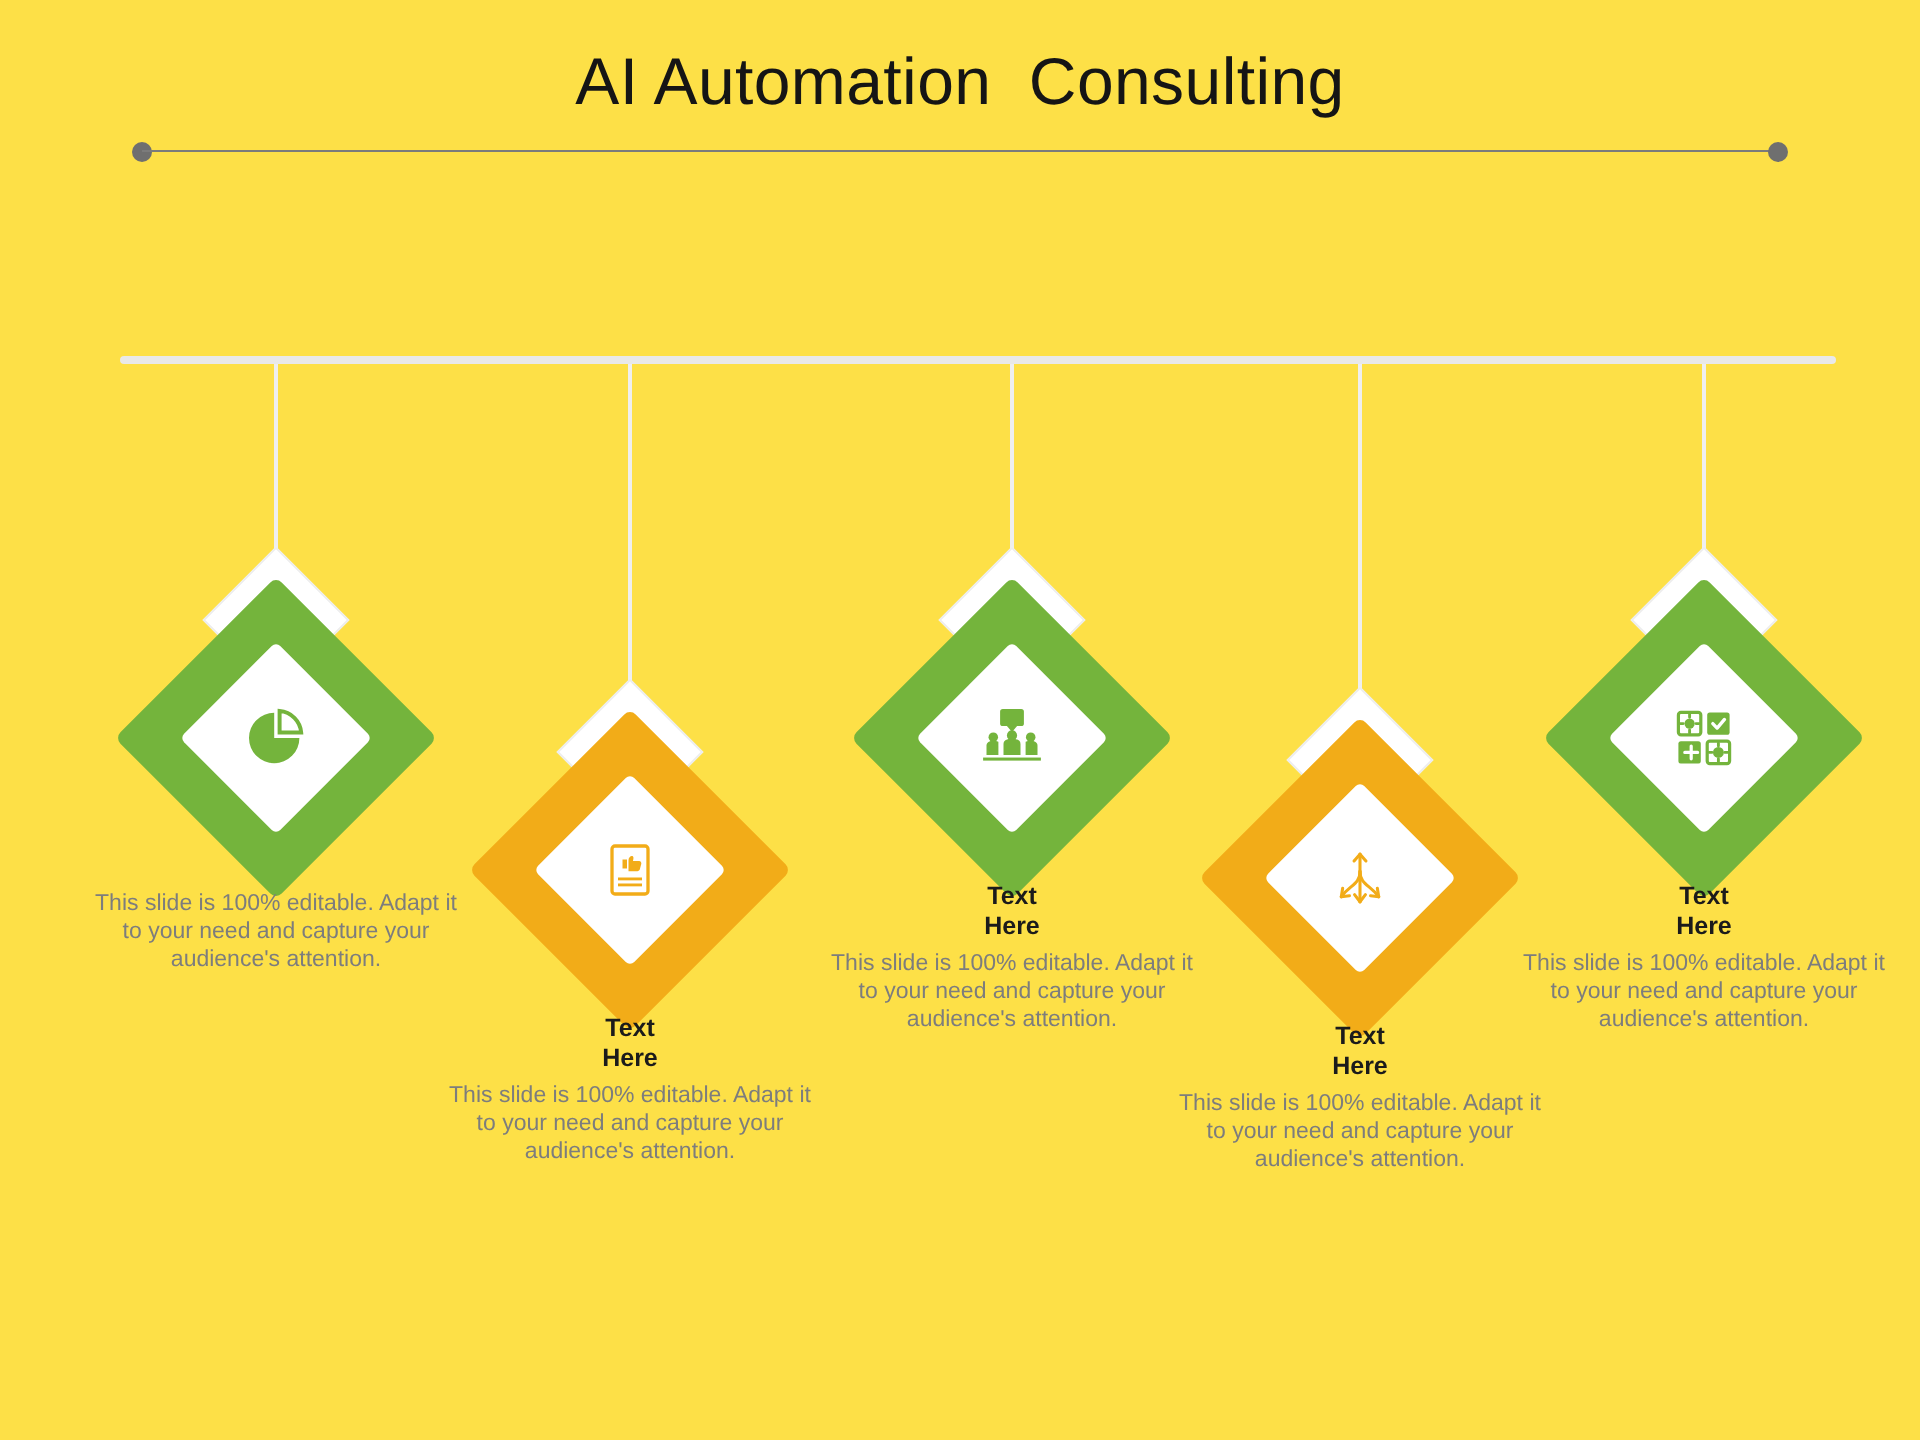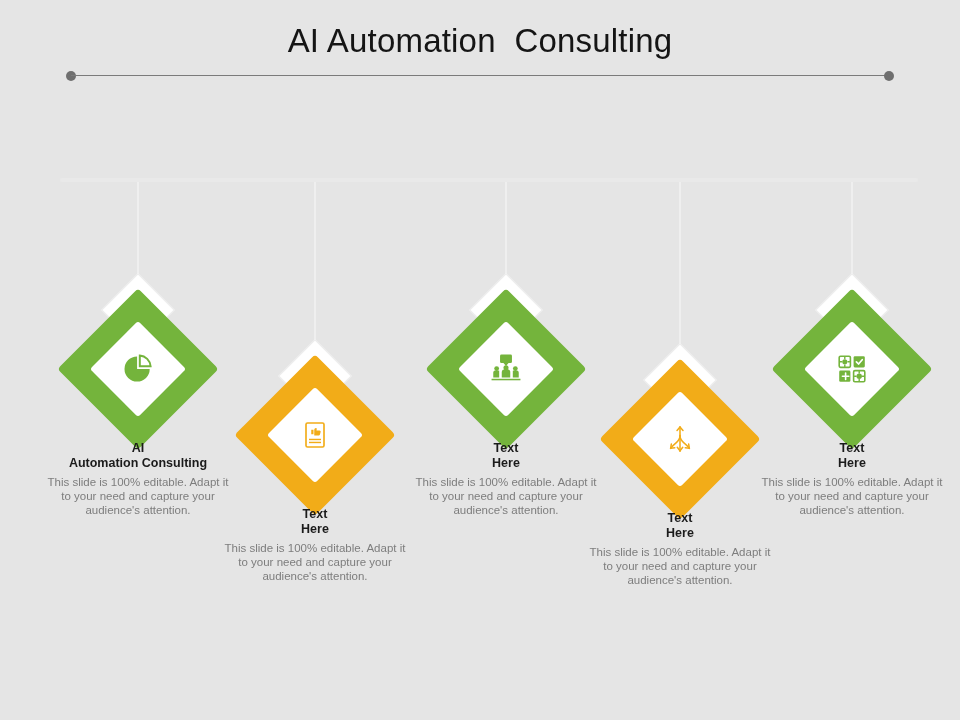--- a/index.html
+++ b/index.html
@@ -9,21 +9,21 @@
   }
   body {
     font-family: "Liberation Sans", sans-serif;
     -webkit-font-smoothing: antialiased;
   }
 
   #slide {
     position: relative;
     width: 960px;
     height: 720px;
-    background: #e5e5e5;
+    background: #fde047;
     overflow: hidden;
   }
 
   
   .slide-title {
     position: absolute;
     top: 22px;
     left: 0;
     width: 960px;
     text-align: center;
@@ -201,22 +201,20 @@
           <div class="ring" style="background: rgb(116, 180, 60);"></div>
           <div class="hole"></div>
           <div class="icon">
             <svg viewBox="0 0 40 40" width="36" height="36">
               <path d="M19 6 A14 14 0 1 0 33 20 L19 20 Z" fill="#74b43c"></path>
               <path d="M22 5 L22 17 L34 17 A13 13 0 0 0 22 5 Z" fill="none" stroke="#74b43c" stroke-width="2.2"></path>
             </svg>
           </div>
         </div>
         <div class="copy" style="top: 441px;">
-          <div class="copy-title" style="color: rgb(27, 27, 27);">AI
-Automation  Consulting</div>
           <div class="copy-body" style="color: rgb(125, 125, 125);">This slide is 100% editable. Adapt it to your need and capture your audience's attention.</div>
         </div>
       </div>
       <div class="node" style="left: 205px;">
         <div class="dropline" style="top: 182px; height: 170px; background: rgb(239, 239, 239);"></div>
         <div class="badge" style="top: 350px;"></div>
         <div class="badge-num" style="top: 350px; color: rgb(19, 19, 19);">02</div>
         <div class="gem" style="top: 378px;">
           <div class="ring" style="background: rgb(242, 172, 24);"></div>
           <div class="hole"></div>

